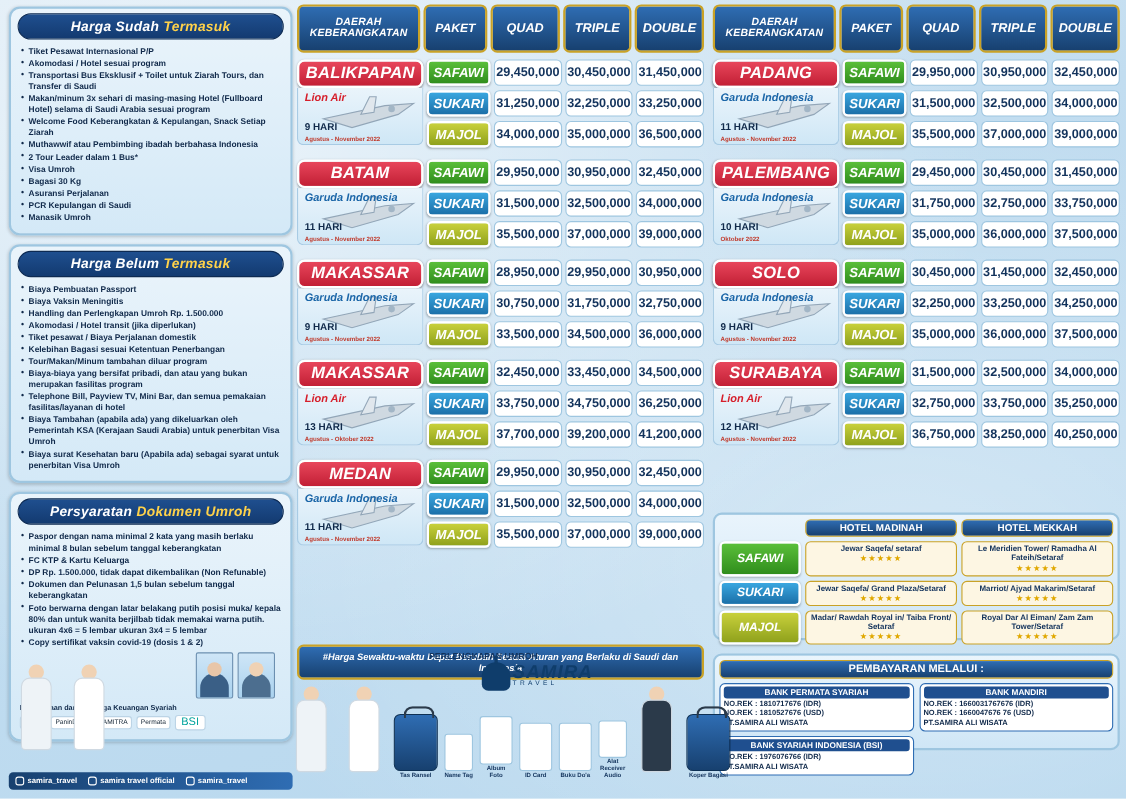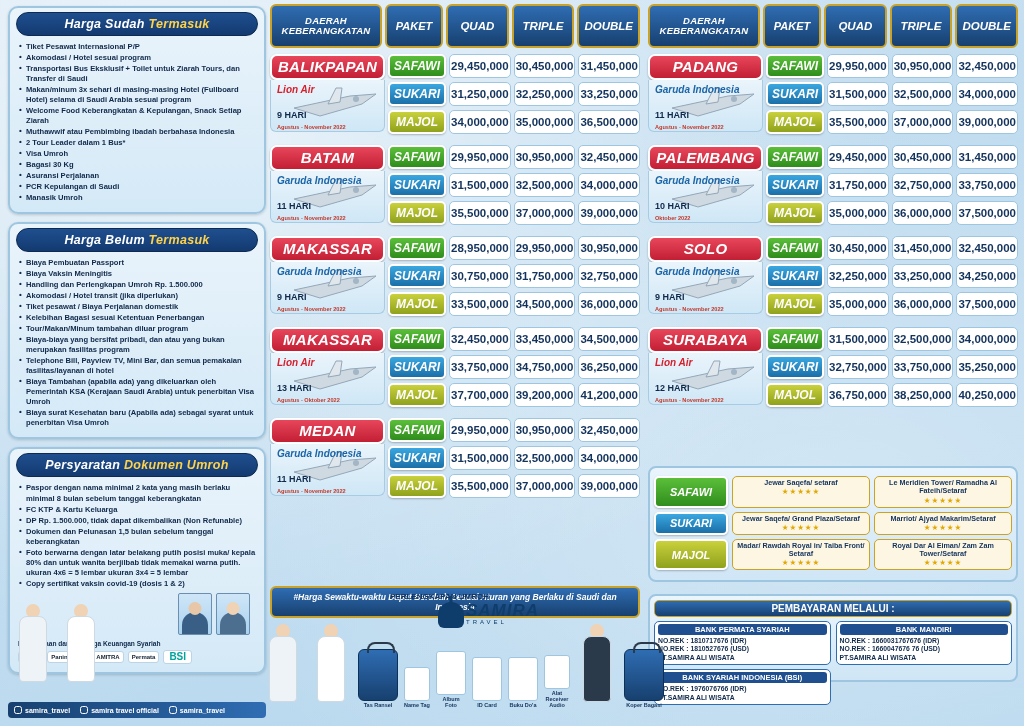--- a/index.html
+++ b/index.html
@@ -33,21 +33,21 @@
   .photo{width:34px;height:42px;border:1px solid #6b8fb0;border-radius:2px;
      background:linear-gradient(180deg,#cfe6f7 0%, #a9d2ef 100%);position:relative;overflow:hidden;}
   .photo:after{content:"";position:absolute;bottom:0;left:50%;transform:translateX(-50%);
      width:26px;height:22px;border-radius:13px 13px 0 0;background:#3a5f86;}
   .photo:before{content:"";position:absolute;top:8px;left:50%;transform:translateX(-50%);
      width:13px;height:13px;border-radius:50%;background:#e8c6a8;z-index:2;}
   .photo.f:after{background:#4c6e8f;}
   .photo.f:before{background:#f0d2b4;}
   .finance-note{font-size:6.6px;color:#10294a;font-weight:bold;margin-top:5px;}
   .bank-logos{display:flex;align-items:center;gap:4px;margin-top:3px;flex-wrap:wrap;}
-  .blogo{font-size:6px;font-weight:bold;color:#123;background:#fff;border:1px solid #bcd4e6;
+  .blogo{font-size:6px;font-weight:normal;color:#123;background:#fff;border:1px solid #bcd4e6;
      border-radius:3px;padding:2px 3px;line-height:1;}
   .blogo.bsi{color:#00a39d;font-size:10px;padding:1px 5px;}
 
   
   .table-col{position:absolute;top:4px;}
   .col-a{left:270px;width:370px;}
   .col-b{left:648px;width:370px;}
 
   .thead{display:flex;align-items:stretch;height:44px;margin-bottom:6px;}
   .th{color:#fff;font-weight:bold;font-size:11px;display:flex;align-items:center;justify-content:center;
@@ -584,20 +584,24 @@
             <div class="price">40,250,000</div>
           </div>
         </div>
       </div>
     </div>
   </div>
 
   <div class="notebar">#Harga Sewaktu-waktu Dapat Berubah Sesuai Aturan yang Berlaku di Saudi dan Indonesia</div>
 
   <div class="hotel">
+    <div class="hotel-head">
+      <div class="hh">HOTEL MADINAH</div>
+      <div class="hh">HOTEL MEKKAH</div>
+    </div>
     <div class="hotel-row">
       <div class="hotel-pkt safawi pkt">SAFAWI</div>
       <div class="hcell">
         <div class="hname">Jewar Saqefa/ setaraf</div>
         <div class="stars">★★★★★</div>
       </div>
       <div class="hcell">
         <div class="hname">Le Meridien Tower/ Ramadha Al Fateih/Setaraf</div>
         <div class="stars">★★★★★</div>
       </div>

